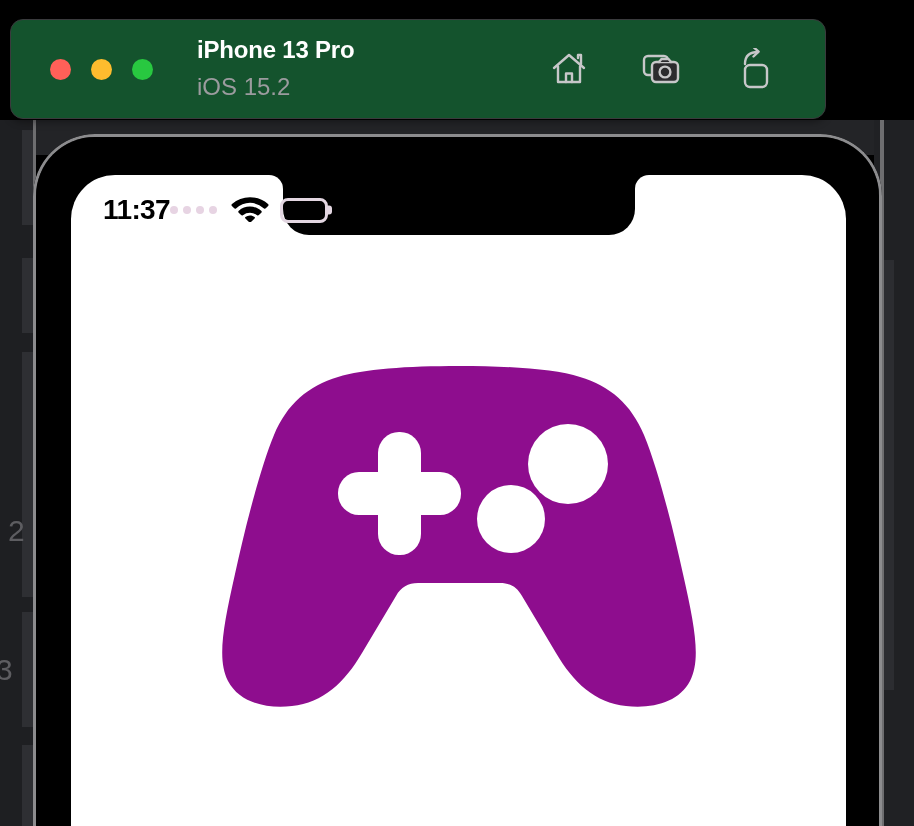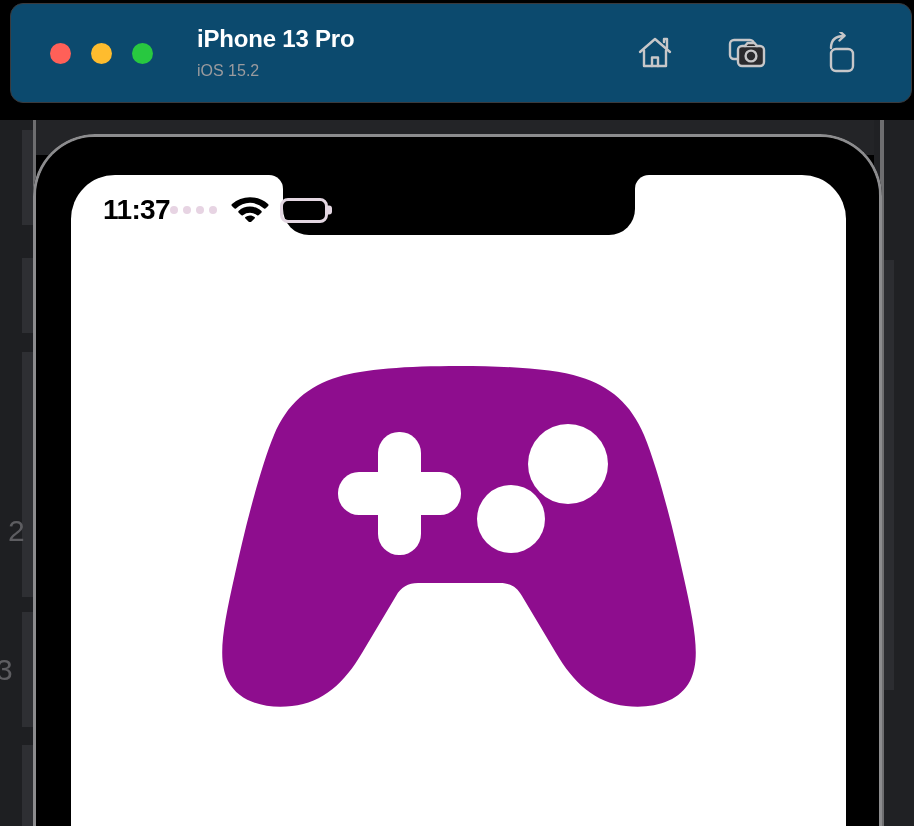--- a/index.html
+++ b/index.html
@@ -80,23 +80,23 @@
   .bg-top-strip {
     position: absolute;
     left: 0; top: 120px;
     width: 914px; height: 35px;
     background: #232427;
   }
 
   
   .titlebar {
     position: absolute;
-    left: 10px; top: 3px;
-    width: 902px; height: 100px;
-    background: #0c4a6e;
+    left: 10px; top: 19px;
+    width: 816px; height: 100px;
+    background: #14532d;
     border-radius: 13px;
     border: 1px solid #3a3a3d;
     display: flex;
     align-items: center;
     box-shadow: 0 2px 9px rgba(0,0,0,0.45);
   }
 
   .traffic {
     display: flex;
     align-items: center;
@@ -121,21 +121,21 @@
   }
   .device-name {
     color: #ffffff;
     font-size: 24px;
     font-weight: bold;
     letter-spacing: -0.2px;
     white-space: nowrap;
   }
   .os-version {
     color: #9b9b9e;
-    font-size: 16px;
+    font-size: 24px;
     font-weight: 400;
     margin-top: 10px;
     white-space: nowrap;
   }
 
   .tb-actions {
     margin-left: auto;
     margin-right: 50px;
     display: flex;
     align-items: center;

